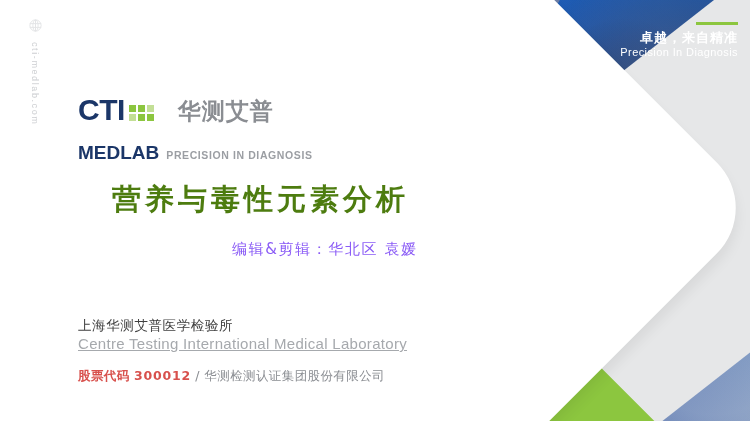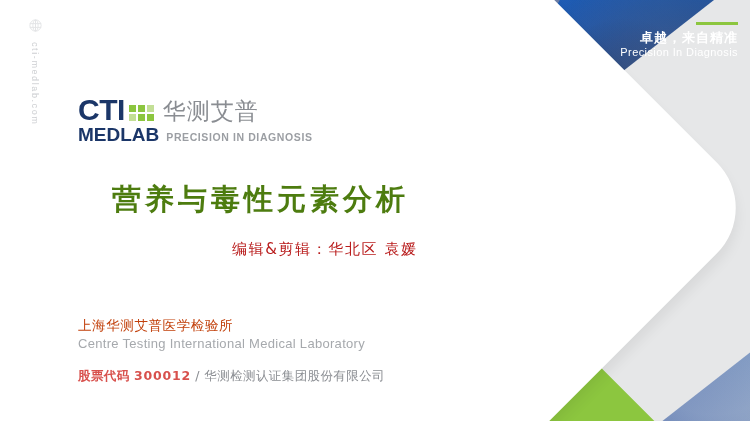--- a/index.html
+++ b/index.html
@@ -88,58 +88,58 @@
     color:#1b3668;letter-spacing:-0.5px;
   }
   .logo-squares{
     display:grid;grid-template-columns:repeat(3,7px);grid-template-rows:repeat(2,7px);
     gap:2px;margin-bottom:2px;margin-left:1px;
   }
   .sq{background:#8cc63f;}
   .sq.pale{background:#c3df96;}
   .logo-cn{
     font-family:"DejaVu Sans","Liberation Sans",sans-serif;
-    font-size:23px;font-weight:normal;color:#8a8d92;letter-spacing:1px;
-    margin-left:6px;line-height:24px;
-  }
-  .logo-row2{display:flex;align-items:baseline;margin-top:1px;}
+    font-size:23px;font-weight:bold;color:#8a8d92;letter-spacing:1px;
+    margin-left:21px;line-height:24px;
+  }
+  .logo-row2{display:flex;align-items:baseline;margin-top:19px;}
   .logo-medlab{
     font-family:"Liberation Sans",sans-serif;
     font-weight:bold;font-size:19px;color:#1b3668;letter-spacing:0px;
   }
   .logo-tag{
     font-family:"Liberation Sans",sans-serif;
     font-size:10.5px;font-weight:bold;color:#9b9ea3;letter-spacing:.6px;
     margin-left:7px;
   }
 
   
   .main-title{
     position:absolute;left:112px;top:180px;z-index:20;
     font-family:"DejaVu Sans","Liberation Sans",sans-serif;
     font-size:29px;font-weight:bold;color:#4d7c0f;letter-spacing:4px;
     white-space:nowrap;
   }
   .sub-title{
     position:absolute;left:232px;top:240px;z-index:20;
     font-family:"DejaVu Sans","Liberation Sans",sans-serif;
-    font-size:15px;color:#b91c1c;letter-spacing:1.6px;white-space:nowrap;
+    font-size:15px;color:#8b5cf6;letter-spacing:1.6px;white-space:nowrap;
   }
 
   
   .footer{
     position:absolute;left:78px;top:316px;z-index:20;
   }
   .f-cn{
     font-family:"DejaVu Sans","Liberation Sans",sans-serif;
-    font-size:13.5px;color:#c2410c;letter-spacing:.6px;line-height:19px;
+    font-size:13.5px;color:#404040;letter-spacing:.6px;line-height:19px;
   }
   .f-en{
     font-family:"Liberation Sans",sans-serif;
-    font-size:13px;color:#a6a9ad;letter-spacing:.3px;line-height:17px;
+    font-size:15px;color:#a6a9ad;letter-spacing:.3px;line-height:17px;text-decoration:underline;
   }
   .f-stock{
     margin-top:16px;
     font-family:"DejaVu Sans","Liberation Sans",sans-serif;
     font-size:12.5px;letter-spacing:.4px;white-space:nowrap;
   }
   .f-stock .red{color:#d8514d;font-weight:bold;}
   .f-stock .num{color:#d8514d;font-weight:bold;letter-spacing:.8px;}
   .f-stock .gray{color:#8a8d92;}
 

